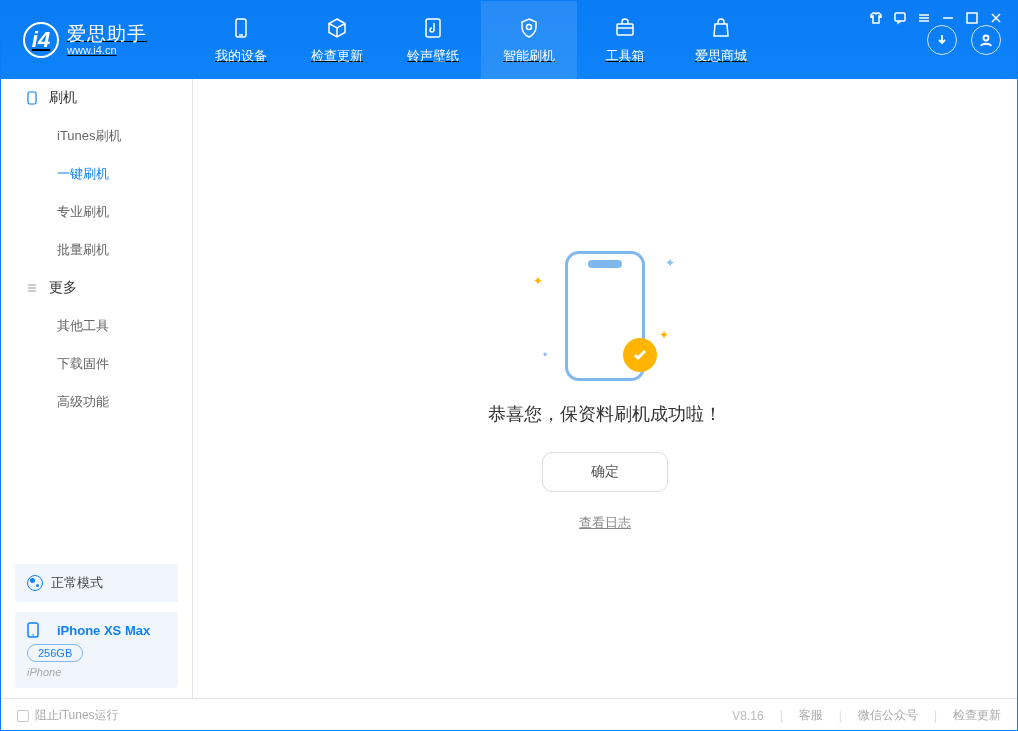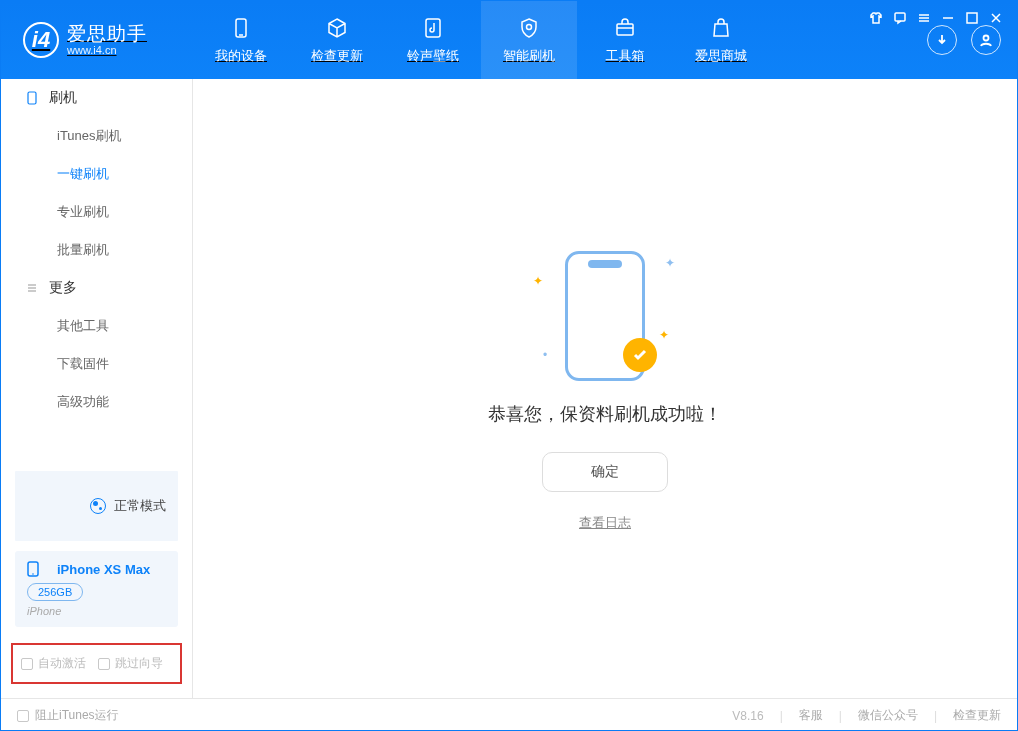--- a/index.html
+++ b/index.html
@@ -25,21 +25,21 @@
 .circle-btn svg { stroke: #fff; fill: none; stroke-width: 1.8; }
 
 
 .main { display: flex; height: calc(731px - 78px - 34px); }
 .sidebar { width: 192px; border-right: 1px solid #e6e6e6; display: flex; flex-direction: column; }
 .sb-scroll { flex: 1; }
 .sb-group { padding: 10px 24px; font-size: 14px; color: #333; font-weight: 500; display: flex; align-items: center; gap: 10px; }
 .sb-group .gicon { width: 14px; height: 14px; display: inline-flex; align-items: center; justify-content: center; }
 .sb-item { padding: 10px 24px 10px 56px; font-size: 13px; color: #666; cursor: pointer; }
 .sb-item.active { color: #0d82f9; }
-.sb-mode { margin: 0 14px 10px; background: #f1f6fc; border-radius: 1px; padding: 26px 12px; display: flex; align-items: center; gap: 8px; font-size: 13px; color: #444; justify-content: flex-end; }
+.sb-mode { margin: 0 14px 10px; background: #f1f6fc; border-radius: 1px; padding: 10px 12px; display: flex; align-items: center; gap: 8px; font-size: 13px; color: #444; }
 .sb-mode .dot { width: 16px; height: 16px; border: 1.5px solid #0d82f9; border-radius: 50%; position: relative; display:inline-block;}
 .sb-mode .dot::before,.sb-mode .dot::after{content:"";position:absolute;background:#0d82f9;border-radius:50%;}
 .sb-mode .dot::before{width:5px;height:5px;left:2px;top:2px;}
 .sb-mode .dot::after{width:3px;height:3px;right:3px;bottom:3px;}
 .sb-device { margin: 0 14px 10px; background: #f1f6fc; border-radius: 3px; padding: 10px 12px; font-size: 12px; color: #666; }
 .sb-device .name { color: #0d82f9; font-weight: 600; font-size: 13px; display: flex; align-items: center; gap: 18px; }
 .sb-device .badge { display: inline-block; margin-top: 6px; padding: 2px 10px; border: 1px solid #7fb7ef; border-radius: 10px; color: #0d82f9; font-size: 11px; }
 .sb-device .sub { margin-top: 4px; color: #aaa; font-size: 11px; font-style: italic; }
 .sb-checks { border: 2px solid #d93632; margin: 6px 10px 14px; padding: 10px 8px; display: flex; gap: 12px; align-items: center; }
 .sb-checks label { display: flex; align-items: center; gap: 5px; font-size: 12px; color: #bcbcbc; cursor: pointer; }
@@ -214,30 +214,20 @@
       <div class="name">
         <svg width="12" height="16" viewBox="0 0 12 16">
             <rect x="1" y="1" width="10" height="14" rx="2" fill="none" stroke="#0d82f9" stroke-width="1.5"></rect>
             <circle cx="6" cy="13" r="0.8" fill="#0d82f9"></circle>
           </svg>
         <span>iPhone XS Max</span>
       </div>
       <span class="badge">256GB</span>
       <div class="sub">iPhone</div>
     </div>
-    <div class="sb-checks">
-      <label>
-          <span class="chk"></span>
-          <span>自动激活</span>
-        </label>
-      <label>
-          <span class="chk"></span>
-          <span>跳过向导</span>
-        </label>
-    </div>
   </div>
 
   <div class="content">
     <div class="illus">
       <div class="phone"></div>
       <span class="spark s1">✦</span>
         <span class="spark s2">✦</span>
         <span class="spark s3">•</span>
         <span class="spark s4">✦</span>
       <div class="check-badge">

